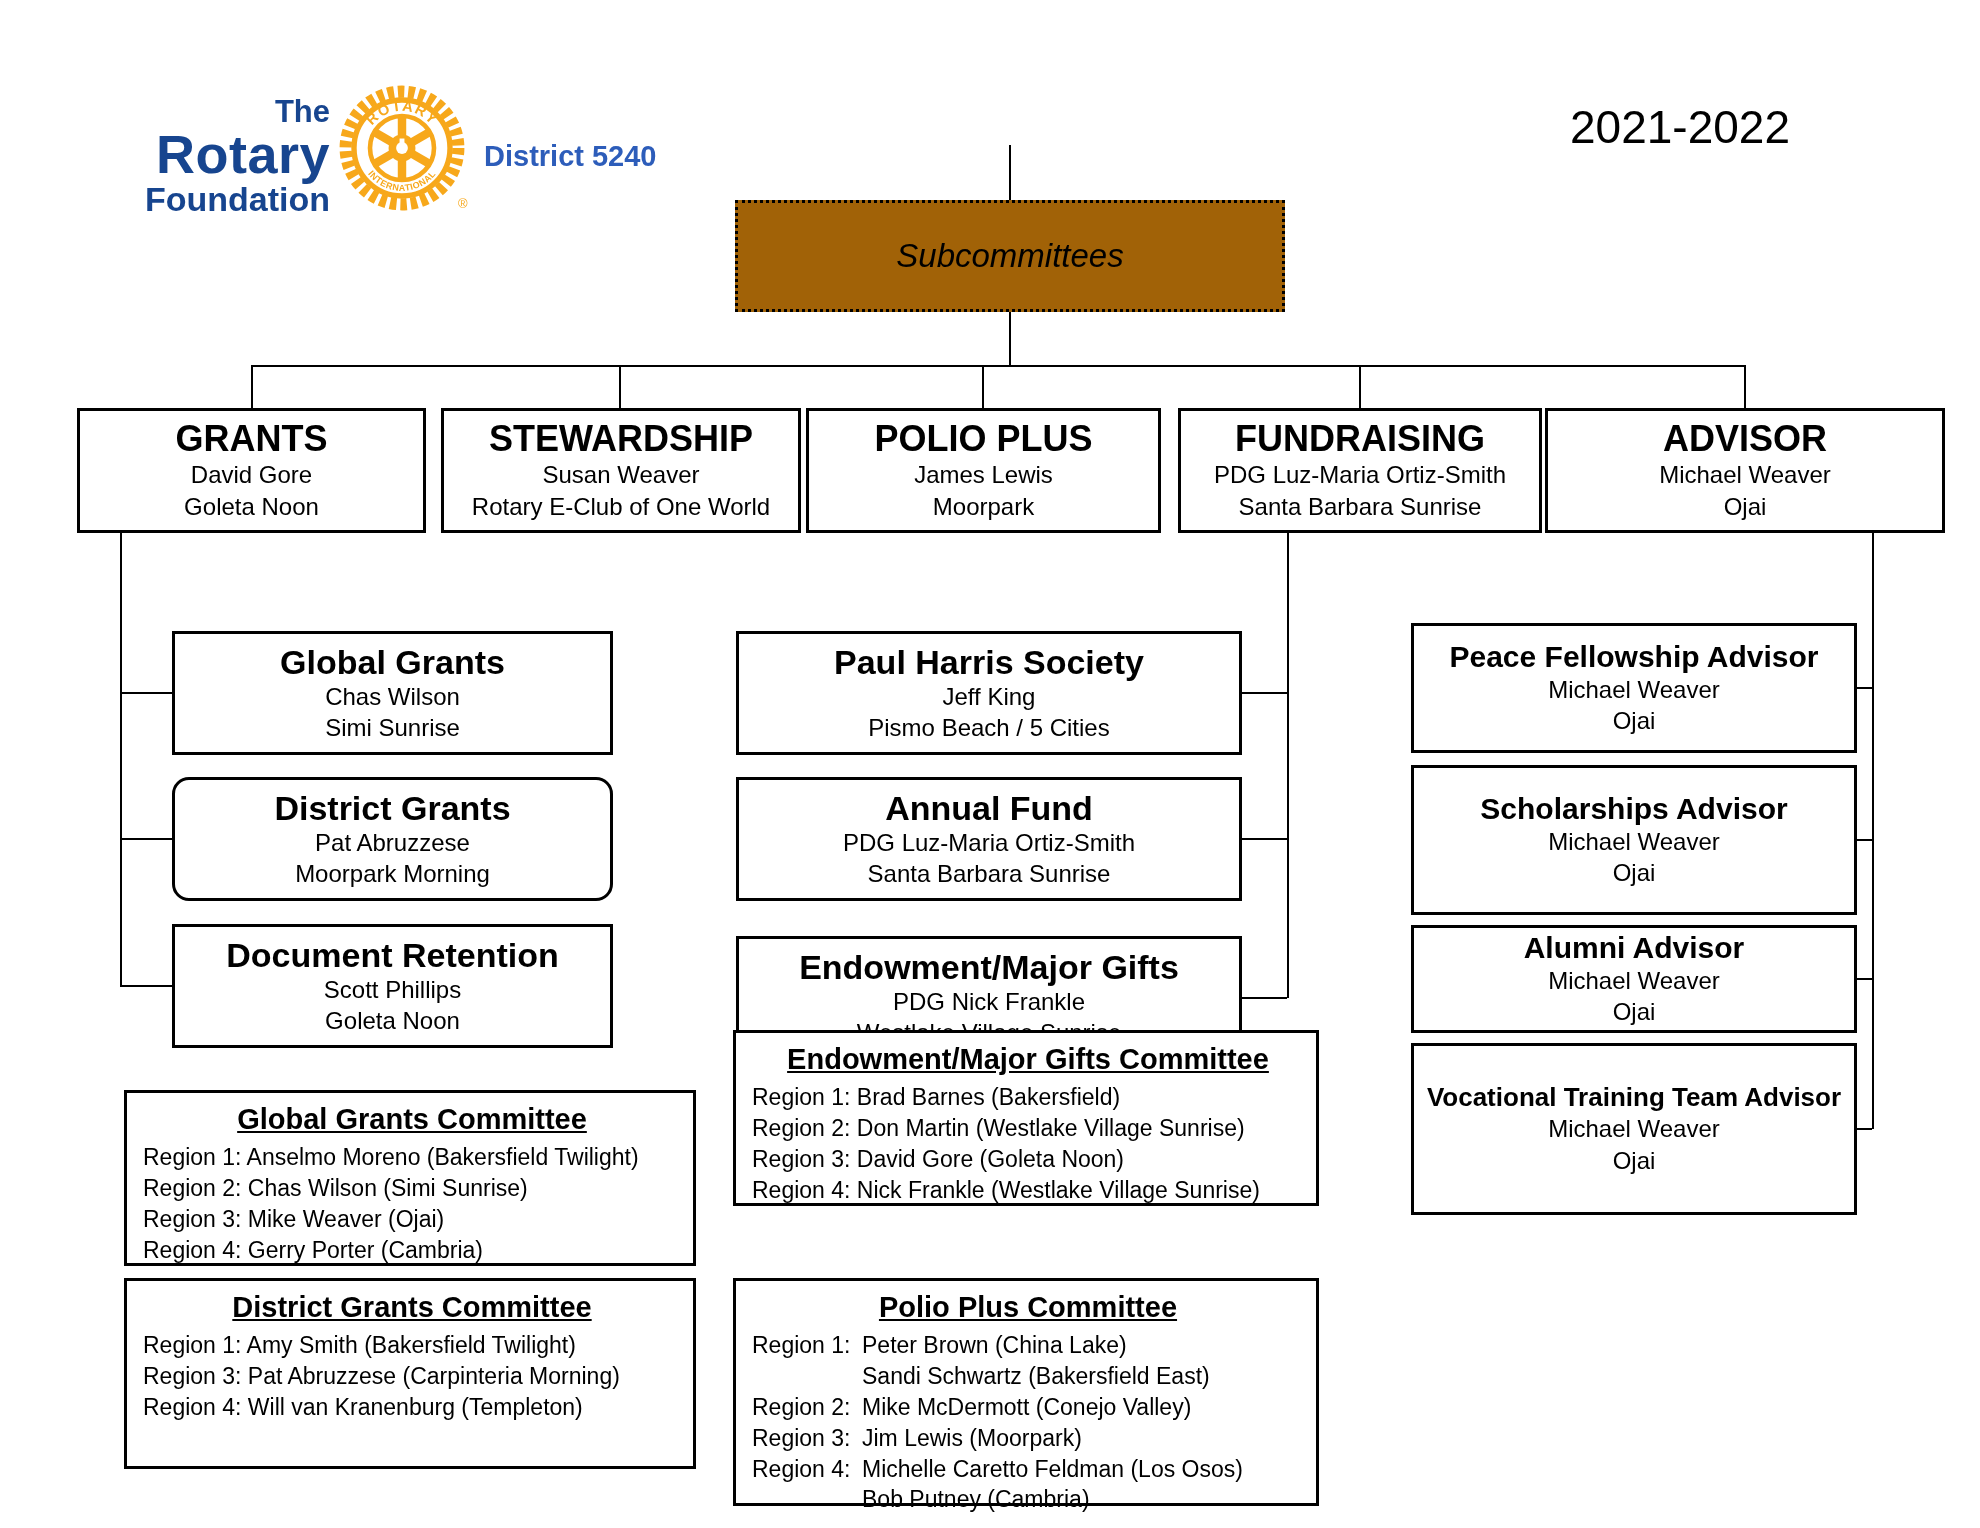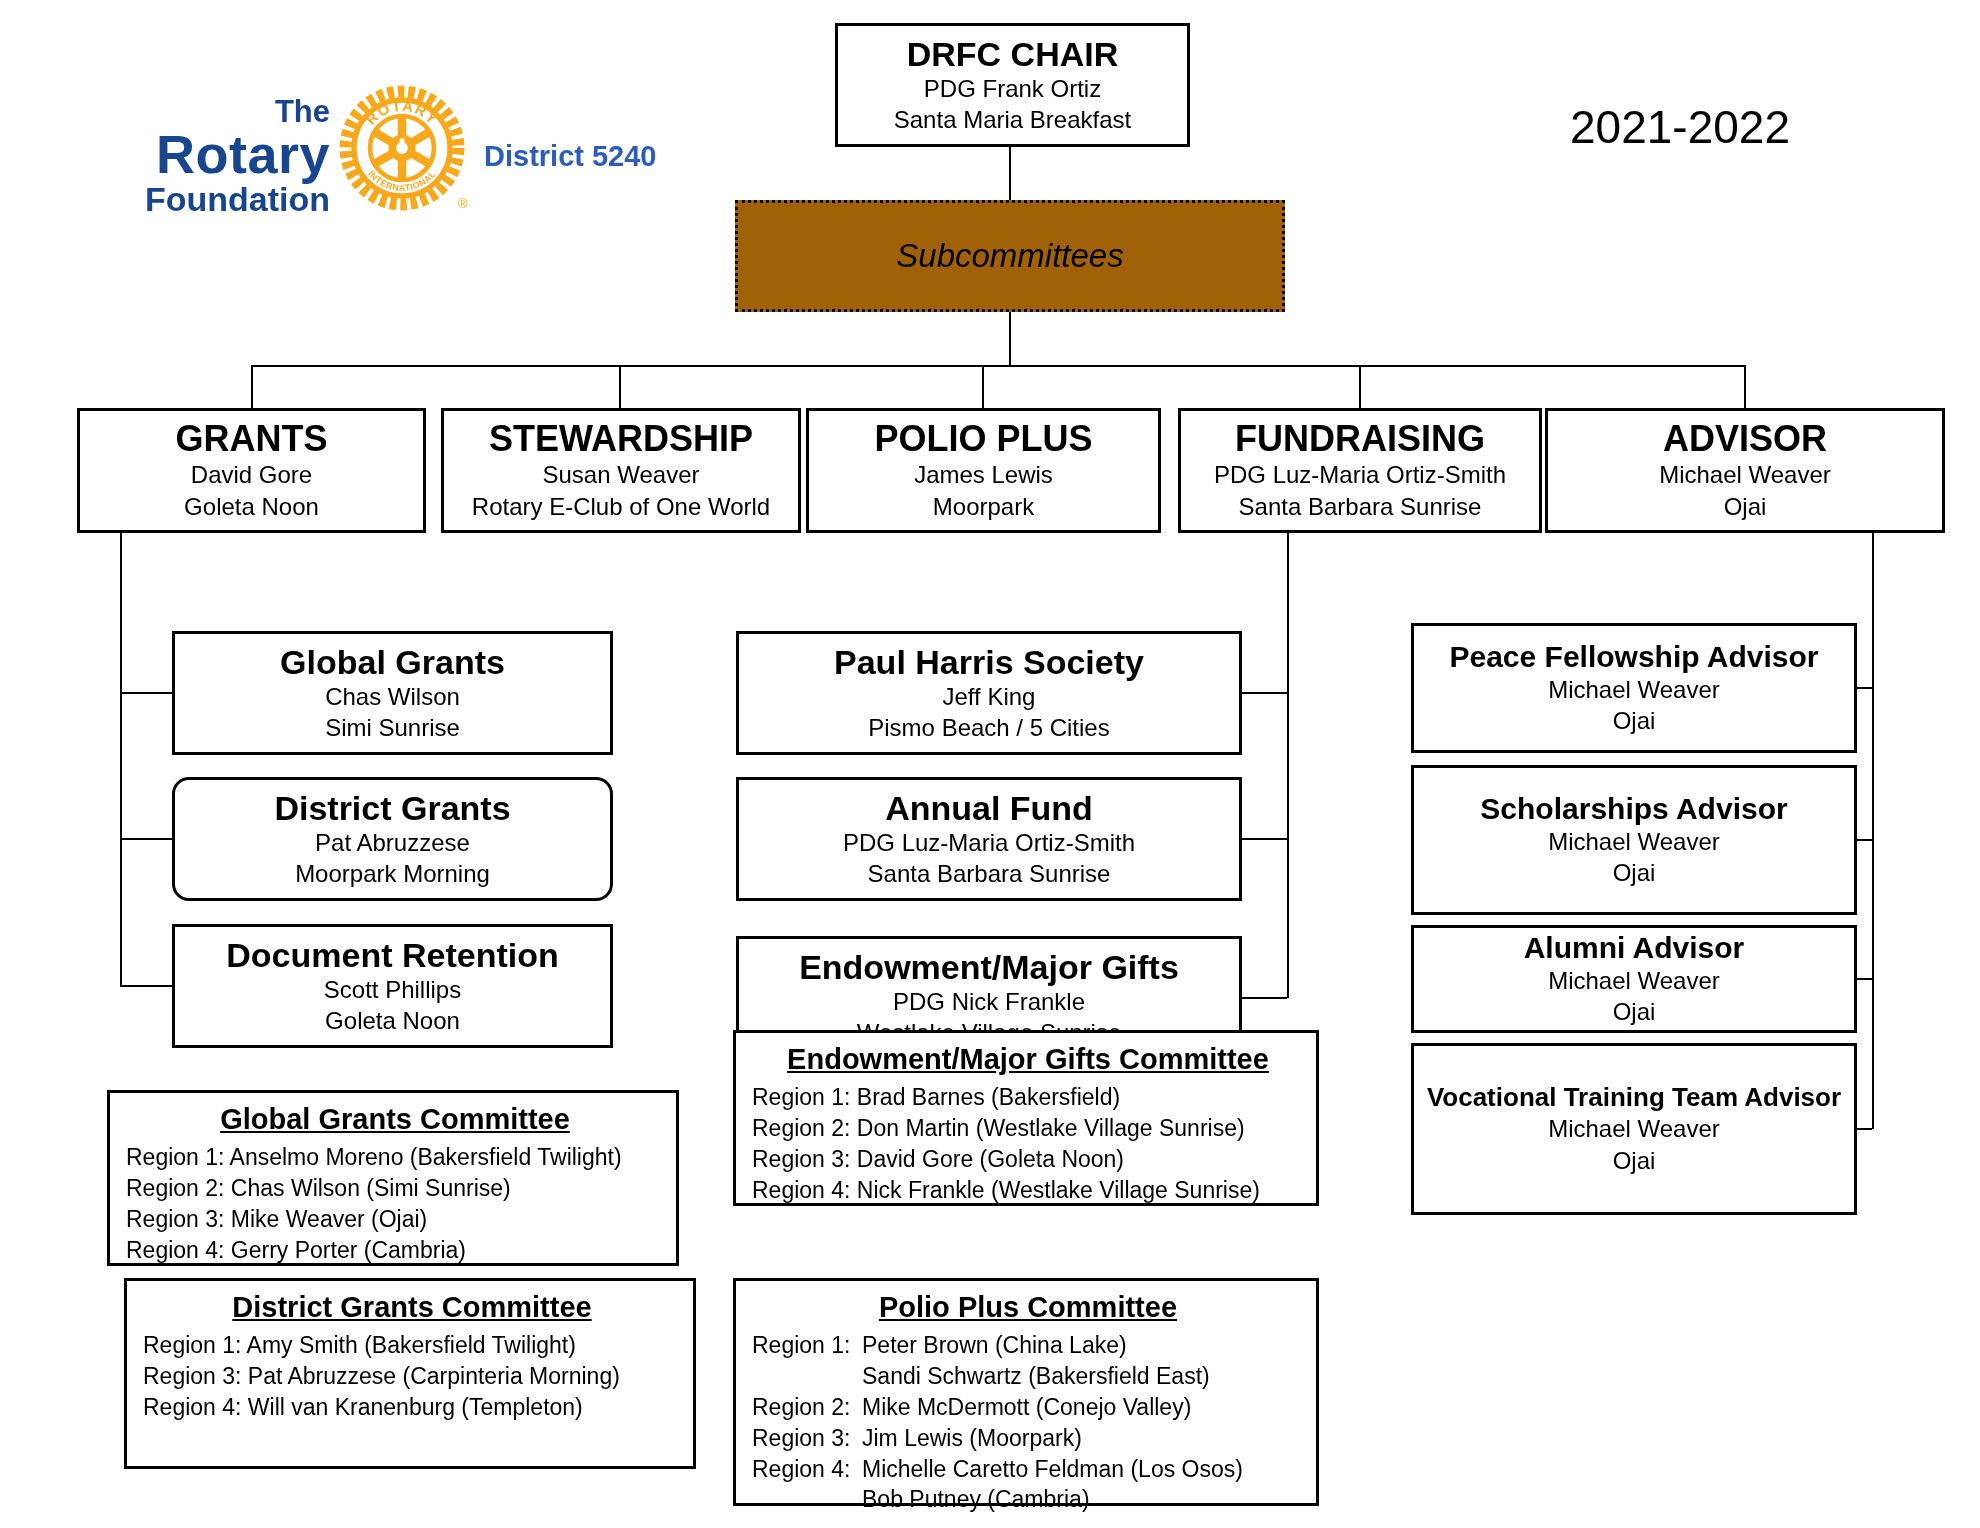--- a/index.html
+++ b/index.html
@@ -104,25 +104,20 @@
   <div class="cline" style="left:1242px; top:692px; width:45px; height:2px;"></div>
   <div class="cline" style="left:1242px; top:838px; width:45px; height:2px;"></div>
   <div class="cline" style="left:1242px; top:997px; width:45px; height:2px;"></div>
 
   <div class="cline" style="left:1872px; top:531px; width:2px; height:598px;"></div>
   <div class="cline" style="left:1857px; top:687px; width:15px; height:2px;"></div>
   <div class="cline" style="left:1857px; top:839px; width:15px; height:2px;"></div>
   <div class="cline" style="left:1857px; top:978px; width:15px; height:2px;"></div>
   <div class="cline" style="left:1857px; top:1128px; width:15px; height:2px;"></div>
 
-  <div class="node" style="left:835px; top:23px; width:355px; height:124px;">
-    <div class="t2">DRFC CHAIR</div>
-    <div class="l">PDG Frank Ortiz</div>
-    <div class="l">Santa Maria Breakfast</div>
-  </div>
 
   <div class="dashedbox" style="left:735px; top:200px; width:550px; height:112px;">
     <span>Subcommittees</span>
   </div>
 
   <div class="node" style="left:77px; top:408px; width:349px; height:125px;">
     <div class="t">GRANTS</div>
     <div class="l">David Gore</div>
     <div class="l">Goleta Noon</div>
   </div>
@@ -193,21 +188,21 @@
     <div class="t3">Alumni Advisor</div>
     <div class="l">Michael Weaver</div>
     <div class="l">Ojai</div>
   </div>
   <div class="node" style="left:1411px; top:1043px; width:446px; height:172px;">
     <div class="t4">Vocational Training Team Advisor</div>
     <div class="l">Michael Weaver</div>
     <div class="l">Ojai</div>
   </div>
 
-  <div class="cmte" style="left:107px; top:1090px; width:572px; height:176px;">
+  <div class="cmte" style="left:124px; top:1090px; width:572px; height:176px;">
     <div class="ct">Global Grants Committee</div>
     <div class="cr">Region 1: Anselmo Moreno (Bakersfield Twilight)</div>
     <div class="cr">Region 2: Chas Wilson (Simi Sunrise)</div>
     <div class="cr">Region 3: Mike Weaver (Ojai)</div>
     <div class="cr">Region 4: Gerry Porter (Cambria)</div>
   </div>
 
   <div class="cmte" style="left:124px; top:1278px; width:572px; height:191px;">
     <div class="ct">District Grants Committee</div>
     <div class="cr">Region 1: Amy Smith (Bakersfield Twilight)</div>

